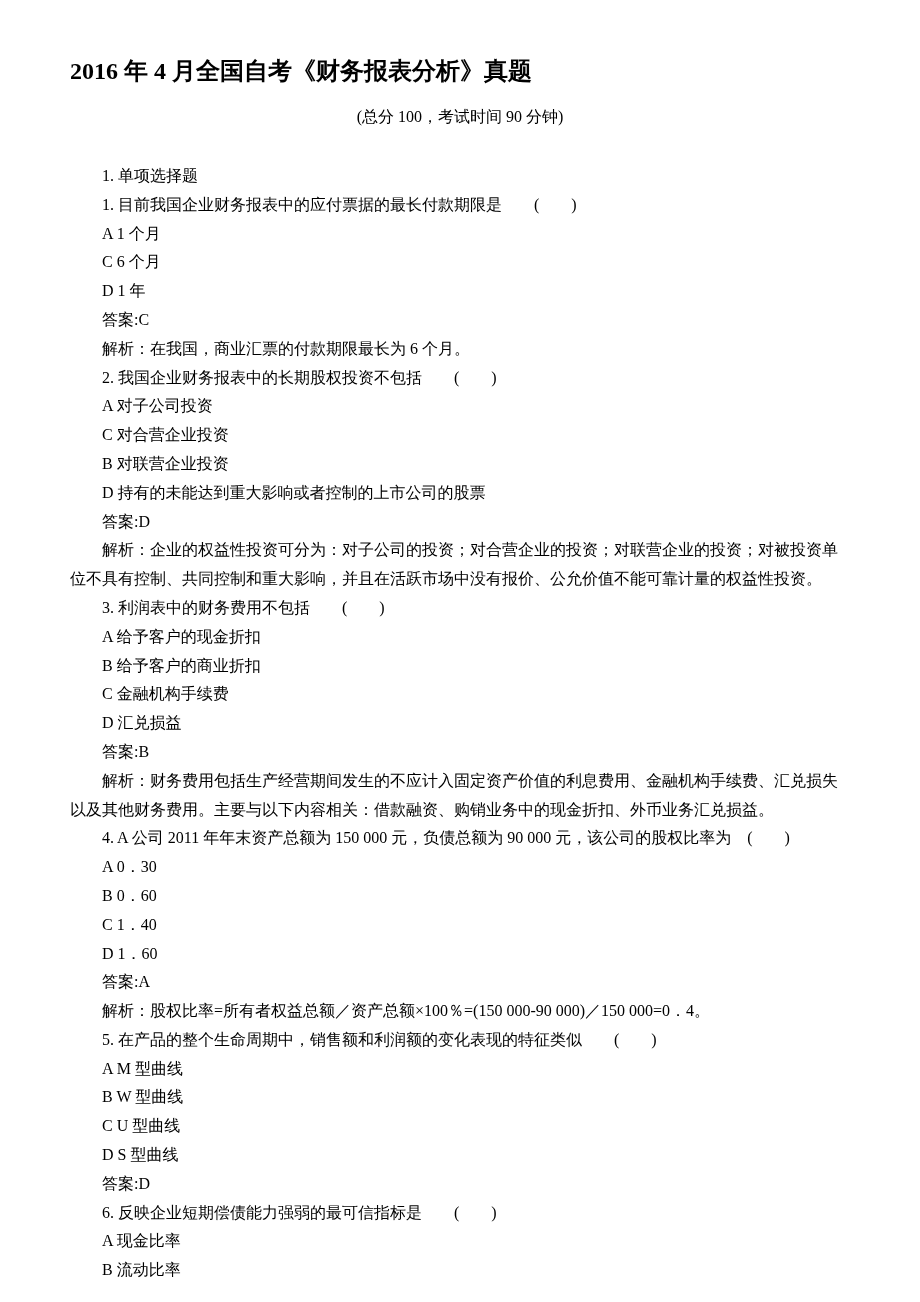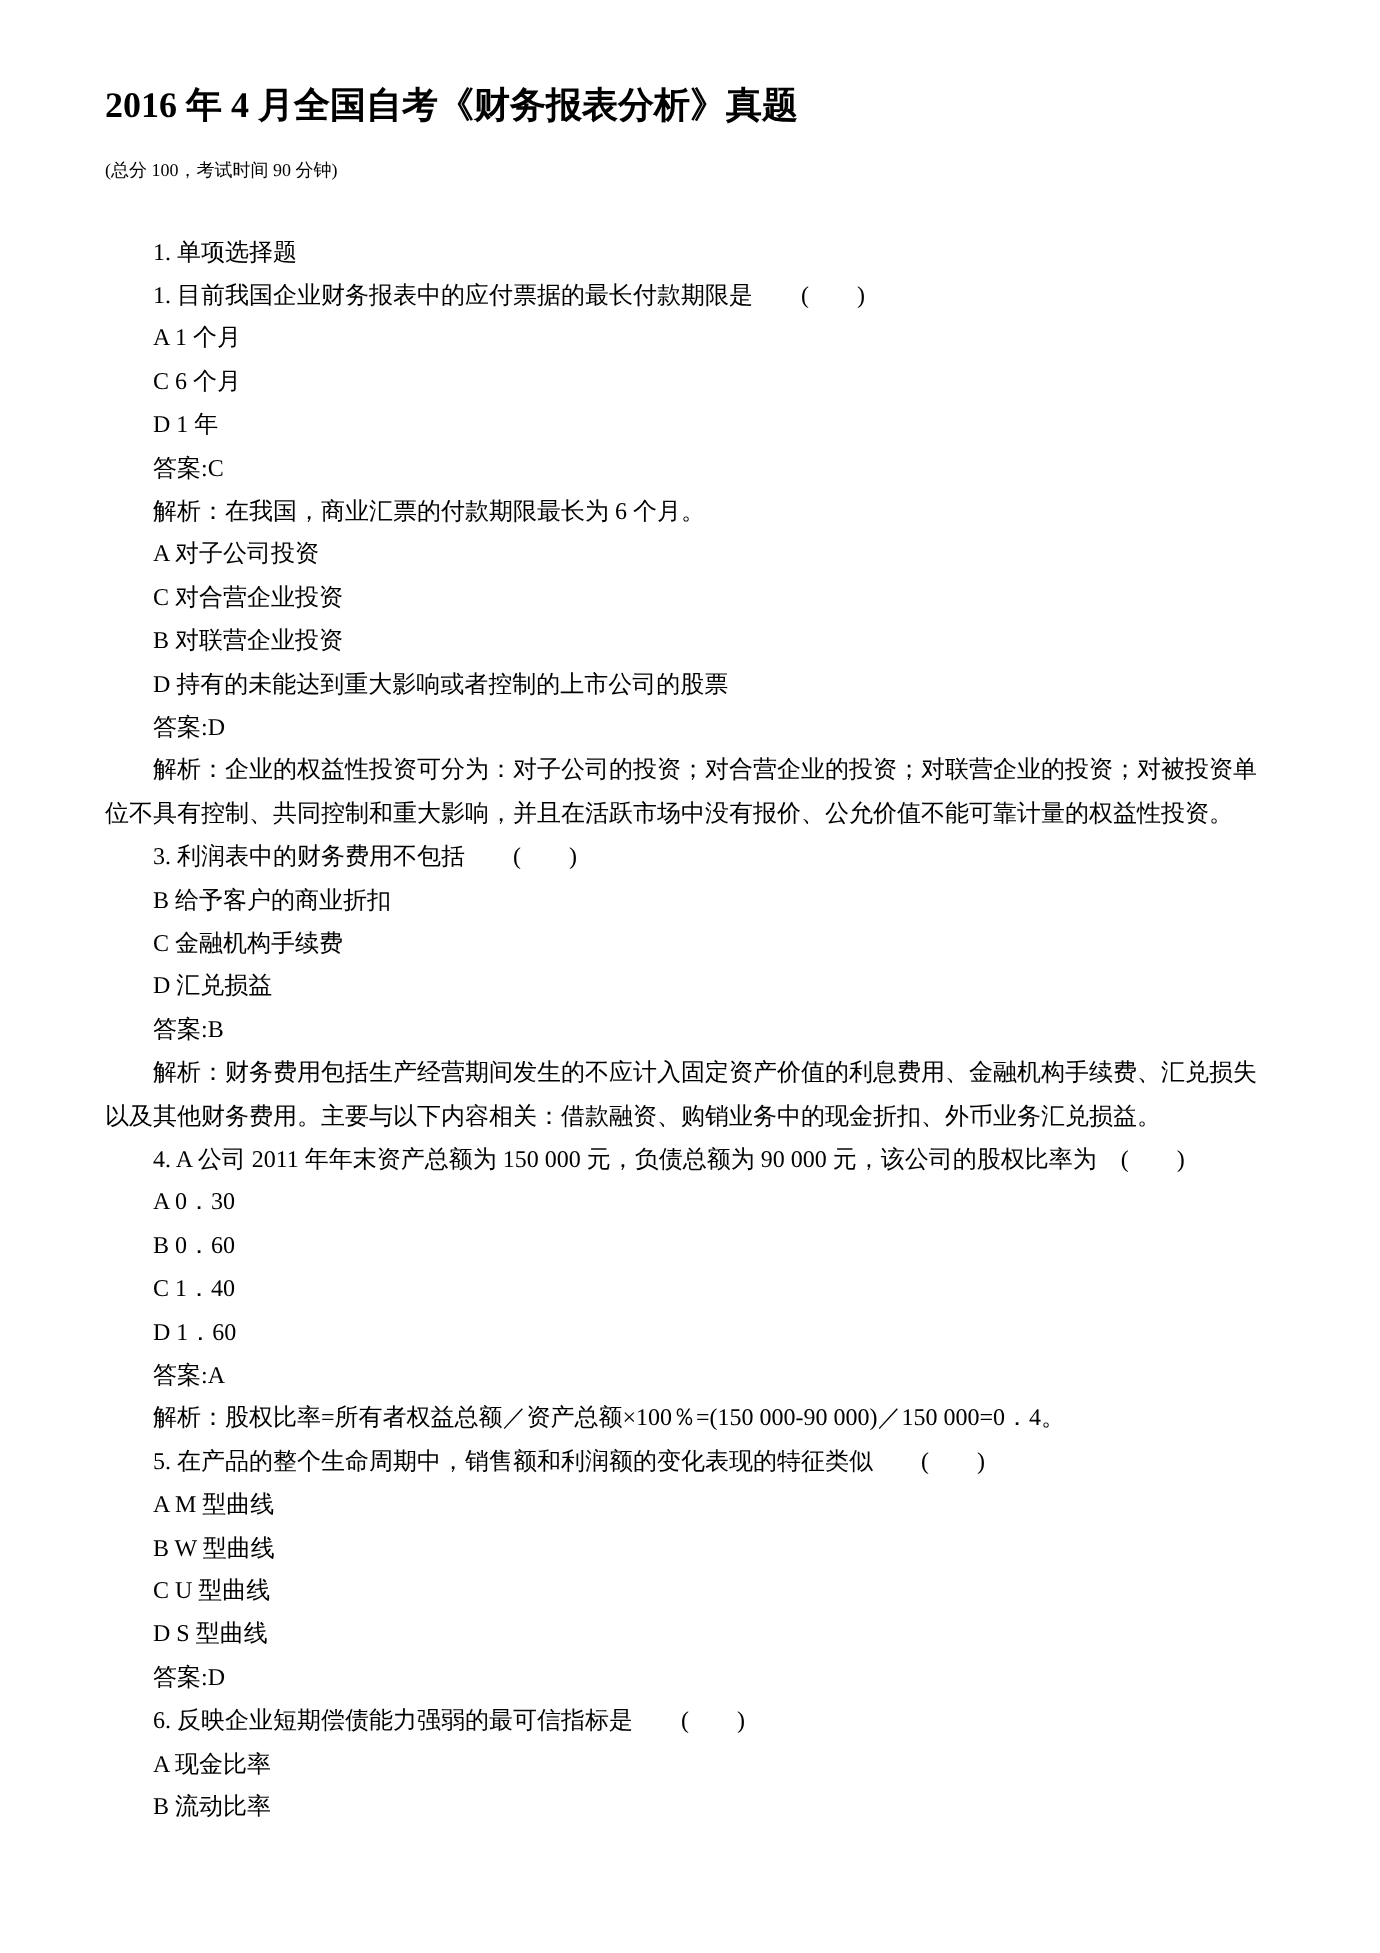--- a/index.html
+++ b/index.html
@@ -13,22 +13,22 @@
       width: 920px;
       box-sizing: border-box;
     }
     .title {
       font-size: 24px;
       font-weight: bold;
       margin-bottom: 10px;
       font-family: "SimSun", "宋体", serif;
     }
     .subtitle {
-      text-align: left;
-      font-size: 12px;
+      text-align: center;
+      font-size: 16px;
       margin-bottom: 30px;
     }
     .content {
       text-align: left;
     }
     .line {
       text-indent: 2em;
       margin: 0;
       padding: 0;
     }
@@ -42,28 +42,30 @@
 <div class="content">
   <p class="line">1. 单项选择题</p>
 
   <p class="line">1. 目前我国企业财务报表中的应付票据的最长付款期限是　　(　　)</p>
   <p class="line">A 1 个月</p>
   <p class="line">C 6 个月</p>
   <p class="line">D 1 年</p>
   <p class="line">答案:C</p>
   <p class="line">解析：在我国，商业汇票的付款期限最长为 6 个月。</p>
 
+  <p class="line">2. 我国企业财务报表中的长期股权投资不包括　　(　　)</p>
   <p class="line">A 对子公司投资</p>
   <p class="line">C 对合营企业投资</p>
   <p class="line">B 对联营企业投资</p>
   <p class="line">D 持有的未能达到重大影响或者控制的上市公司的股票</p>
   <p class="line">答案:D</p>
   <p class="line">解析：企业的权益性投资可分为：对子公司的投资；对合营企业的投资；对联营企业的投资；对被投资单位不具有控制、共同控制和重大影响，并且在活跃市场中没有报价、公允价值不能可靠计量的权益性投资。</p>
 
   <p class="line">3. 利润表中的财务费用不包括　　(　　)</p>
+  <p class="line">A 给予客户的现金折扣</p>
   <p class="line">B 给予客户的商业折扣</p>
   <p class="line">C 金融机构手续费</p>
   <p class="line">D 汇兑损益</p>
   <p class="line">答案:B</p>
   <p class="line">解析：财务费用包括生产经营期间发生的不应计入固定资产价值的利息费用、金融机构手续费、汇兑损失以及其他财务费用。主要与以下内容相关：借款融资、购销业务中的现金折扣、外币业务汇兑损益。</p>
 
   <p class="line">4. A 公司 2011 年年末资产总额为 150 000 元，负债总额为 90 000 元，该公司的股权比率为　(　　)</p>
   <p class="line">A 0．30</p>
   <p class="line">B 0．60</p>
   <p class="line">C 1．40</p>

